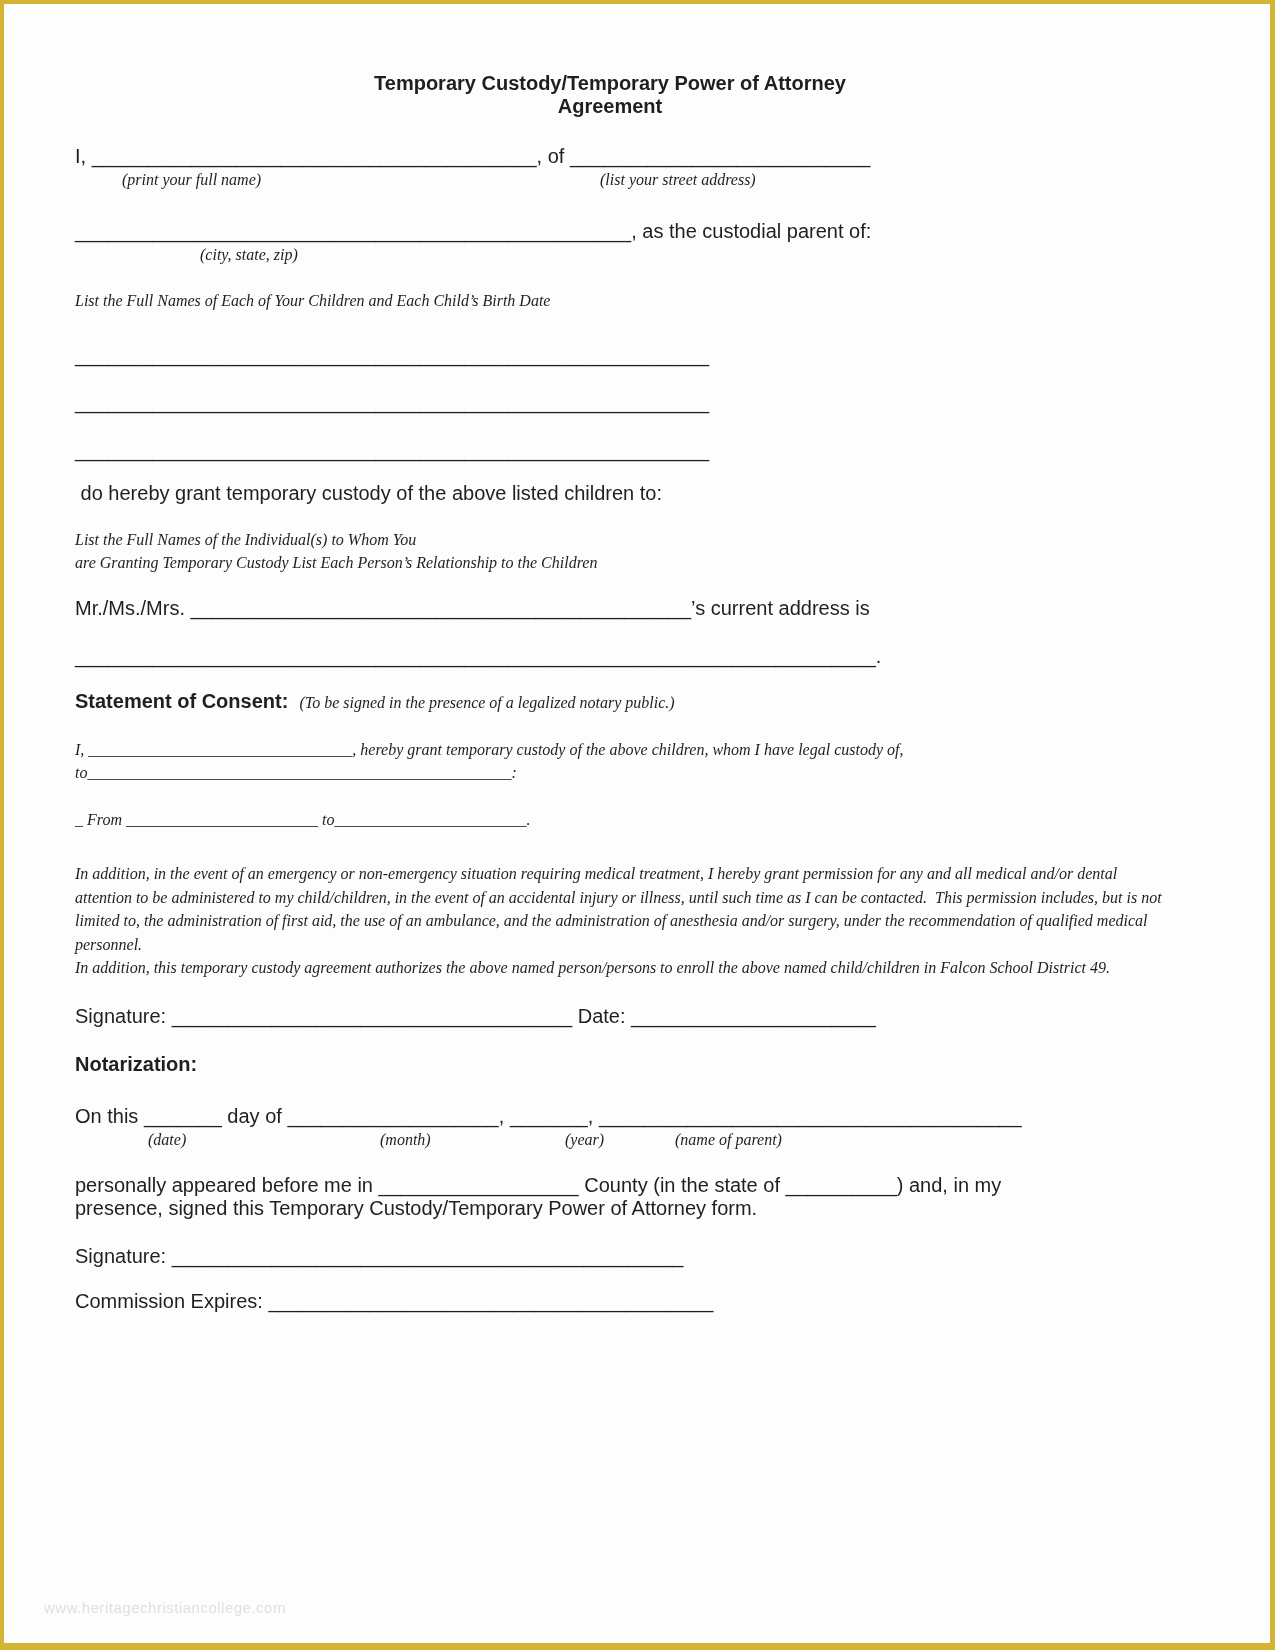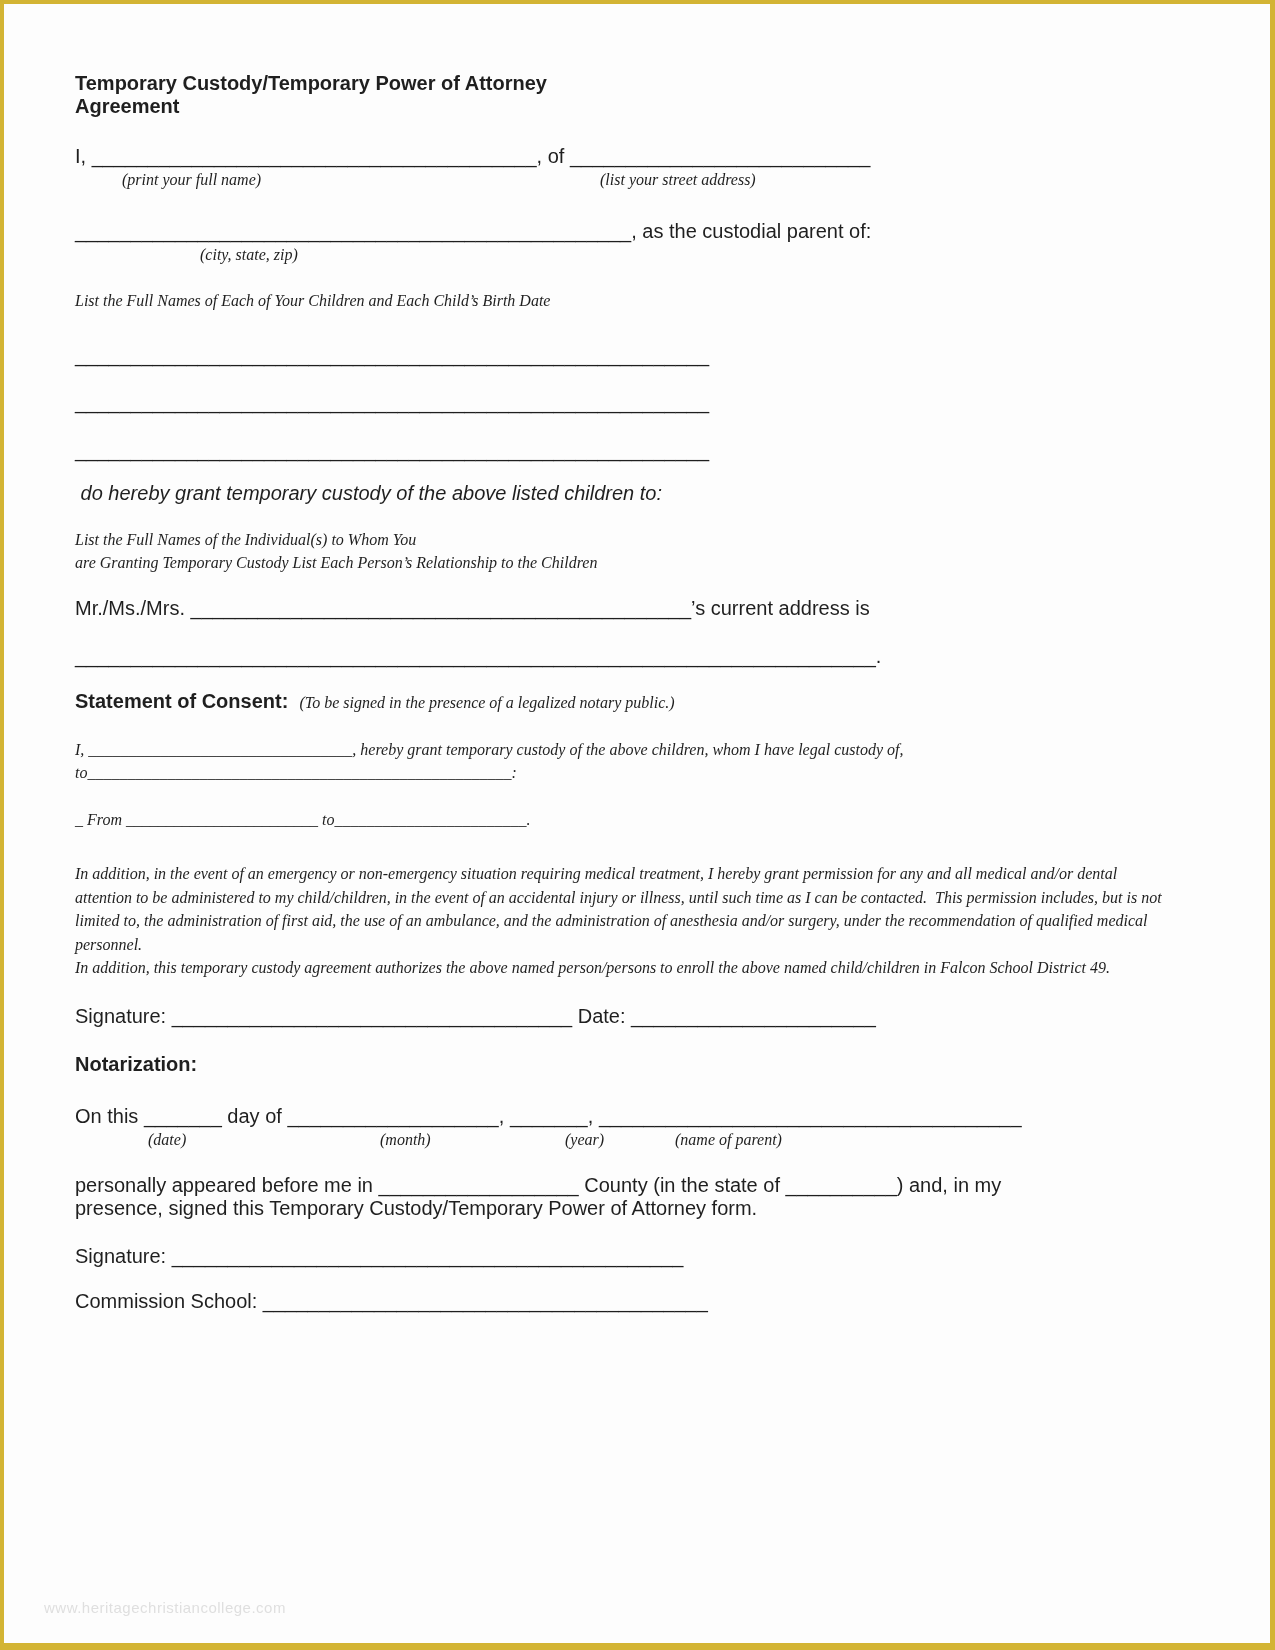--- a/index.html
+++ b/index.html
@@ -9,31 +9,31 @@
     border-style:solid;border-color:#d3b434;
     border-width:4px 5px 7px 4px;
     position:relative;overflow:hidden;
     font-family:"Liberation Sans",sans-serif;
     font-size:20px;line-height:23px;color:#1f1f1f;
   }
   .content{position:relative;padding:0 125px 0 71px;}
   .line{white-space:pre-wrap;}
   .serif-i{font-family:"Liberation Serif",serif;font-style:italic;font-size:16px;}
   .bold{font-weight:bold;}
-  .title{ font-weight:bold;margin-top:68px;}
+  .title{ text-align:center;font-weight:bold;margin-top:68px;}
   .helper-row{position:relative;height:23px;}
   .helper-row .h{position:absolute;top:0;white-space:pre;}
   
   .m-l1{margin-top:27px;}
   .m-l3{margin-top:29px;}
   .m-childhead{margin-top:23px;}
   .m-child1{margin-top:32px;}
   .m-child2{margin-top:24px;}
   .m-child3{margin-top:25px;}
-  .m-grant{margin-top:20px;font-style:italic;}
+  .m-grant{margin-top:20px;}
   .m-indiv{margin-top:23px;}
   .m-mr{margin-top:23px;}
   .m-addr{margin-top:25px;}
   .m-consent{margin-top:22px;}
   .m-consentl1{margin-top:24px;}
   .m-from{margin-top:24px;}
   .m-para{margin-top:31px;}
   .m-sig{margin-top:25px;}
   .m-notar{margin-top:25px;}
   .m-onthis{margin-top:29px;}
@@ -119,18 +119,18 @@
     </div>
 
     <div class="m-appeared">
       <div class="line"><span>personally appeared before me in </span><span>__________________</span><span> County (in the state of </span><span>__________</span><span>) and, in my</span></div>
       <div class="line">presence, signed this Temporary Custody/Temporary Power of Attorney form.</div>
     </div>
 
 
     <div class="line m-nsig"><span>Signature: </span><span>______________________________________________</span></div>
 
-    <div class="line m-comm"><span>Commission School: </span><span>________________________________________</span></div>
+    <div class="line m-comm"><span>Commission Expires: </span><span>________________________________________</span></div>
 
   </div>
 
   <div class="watermark">www.heritagechristiancollege.com</div>
 </div>
 
 </body></html>

